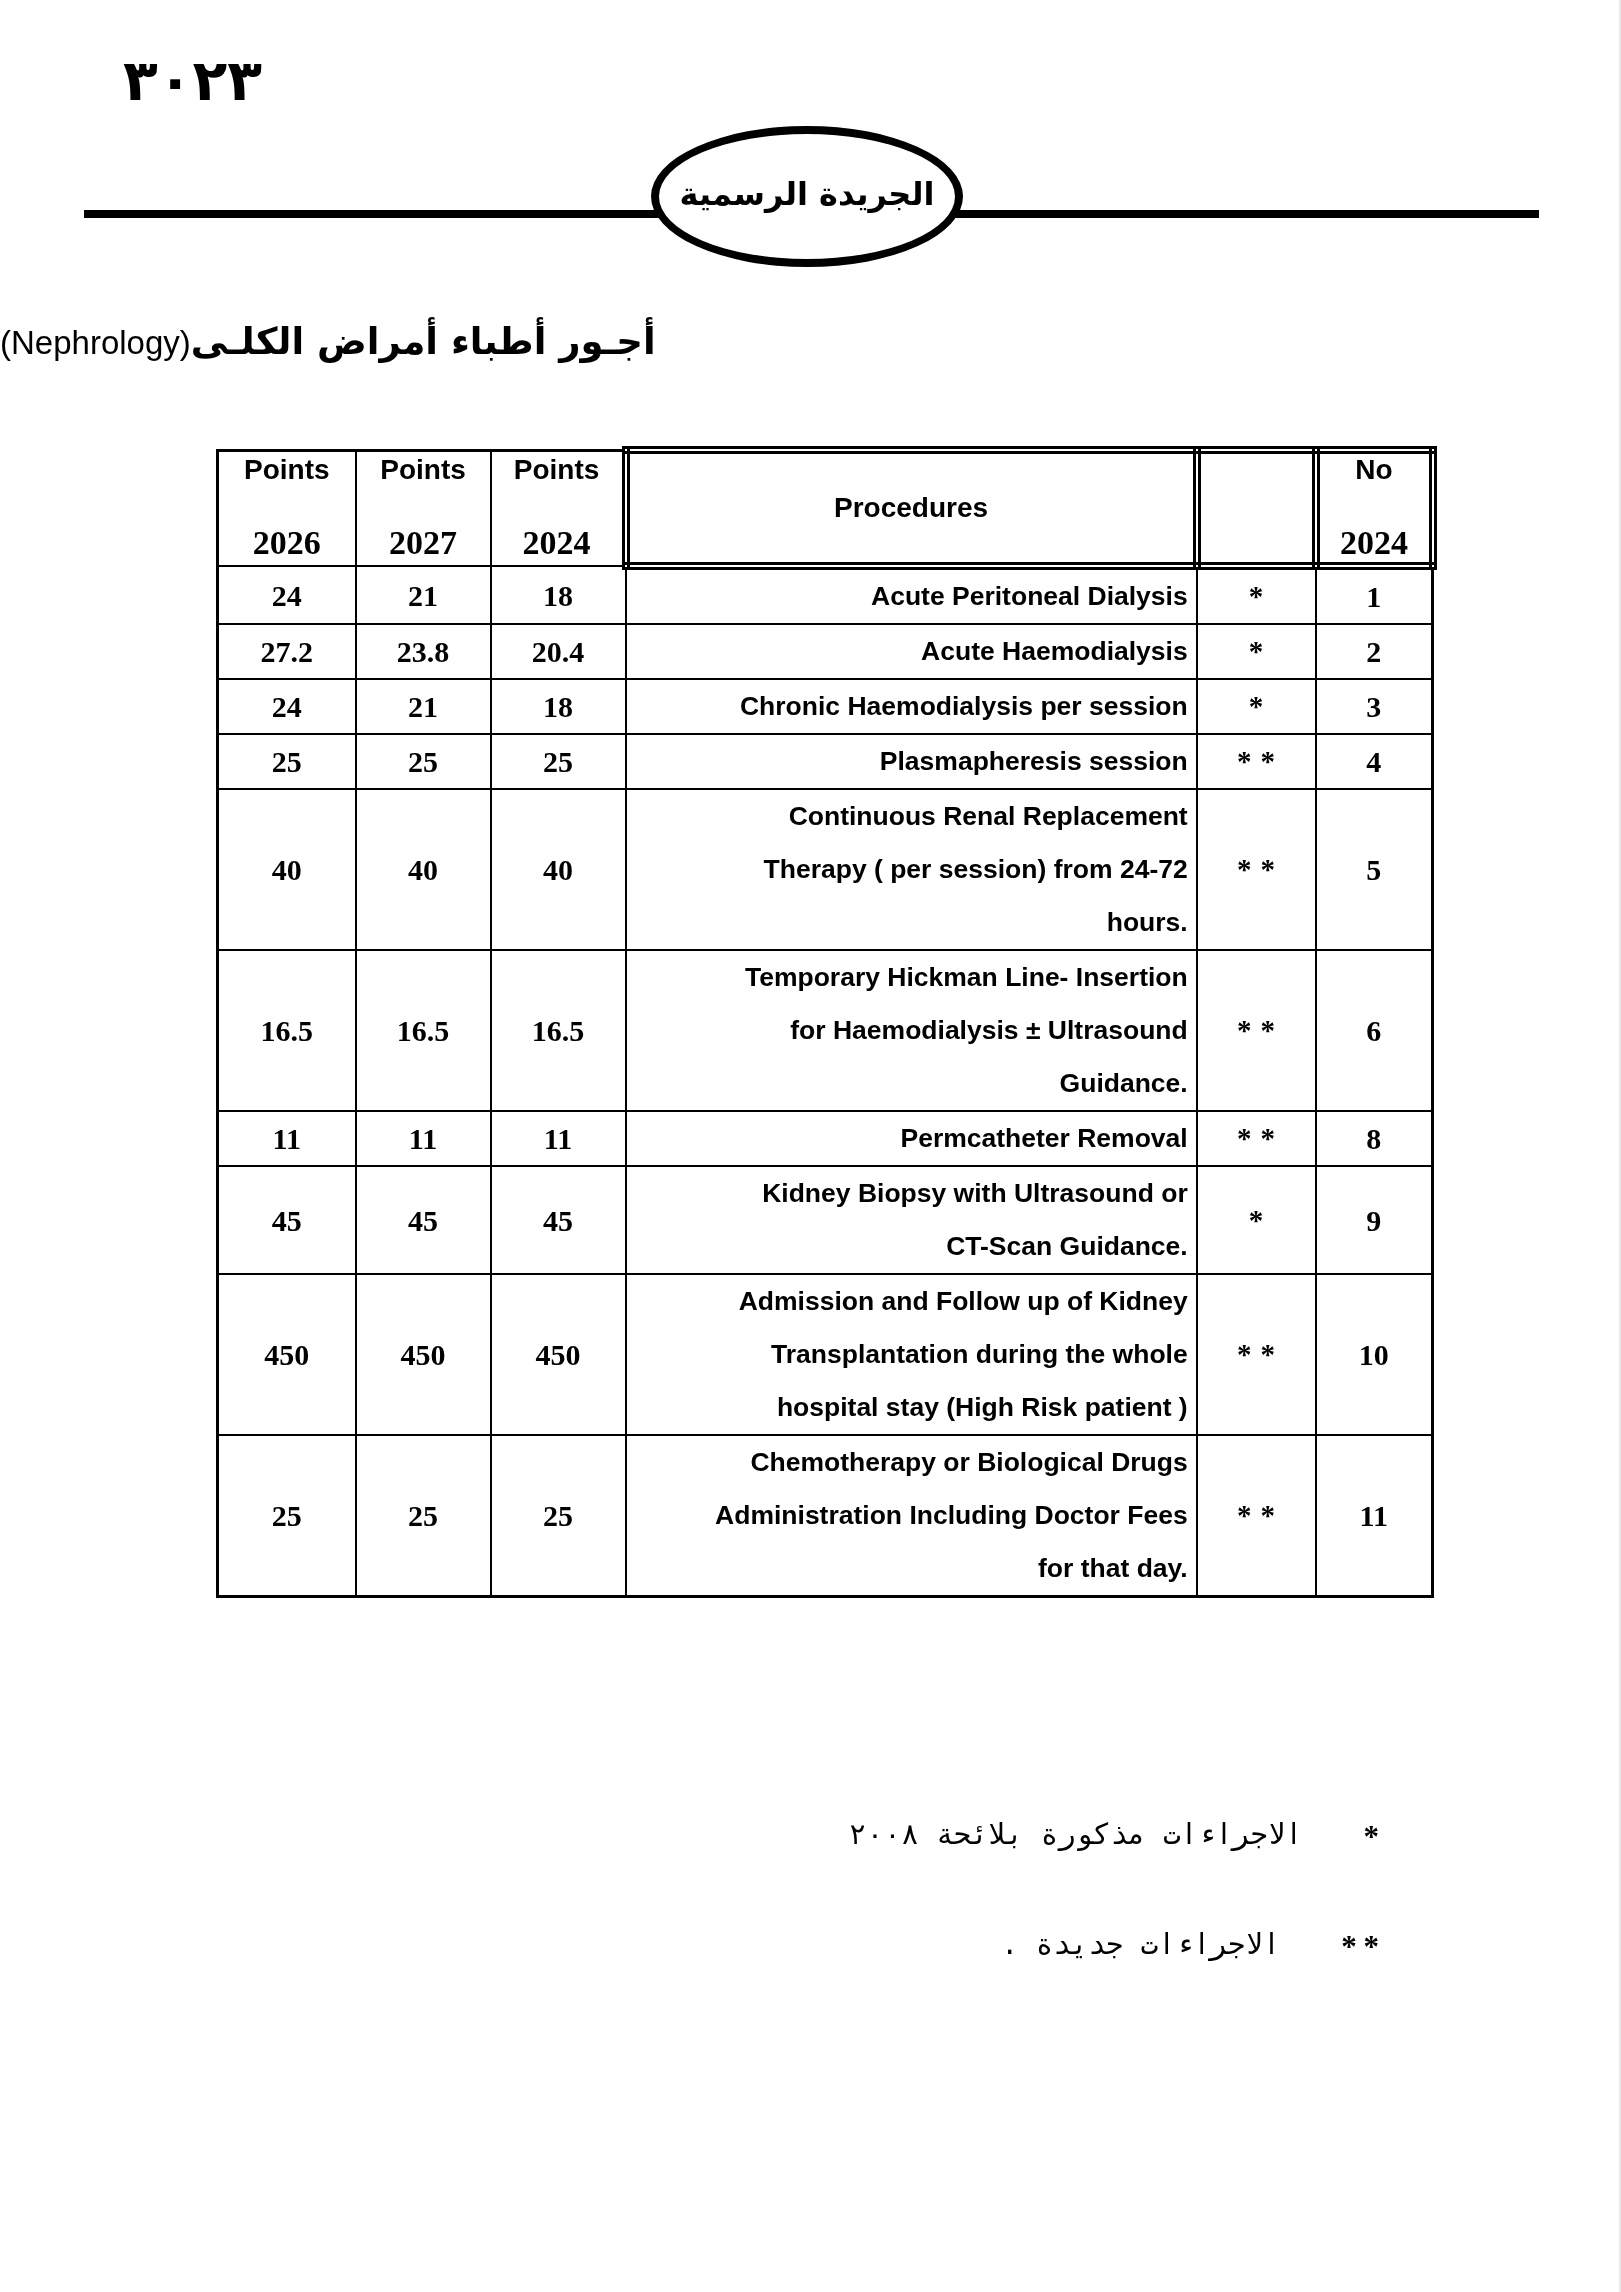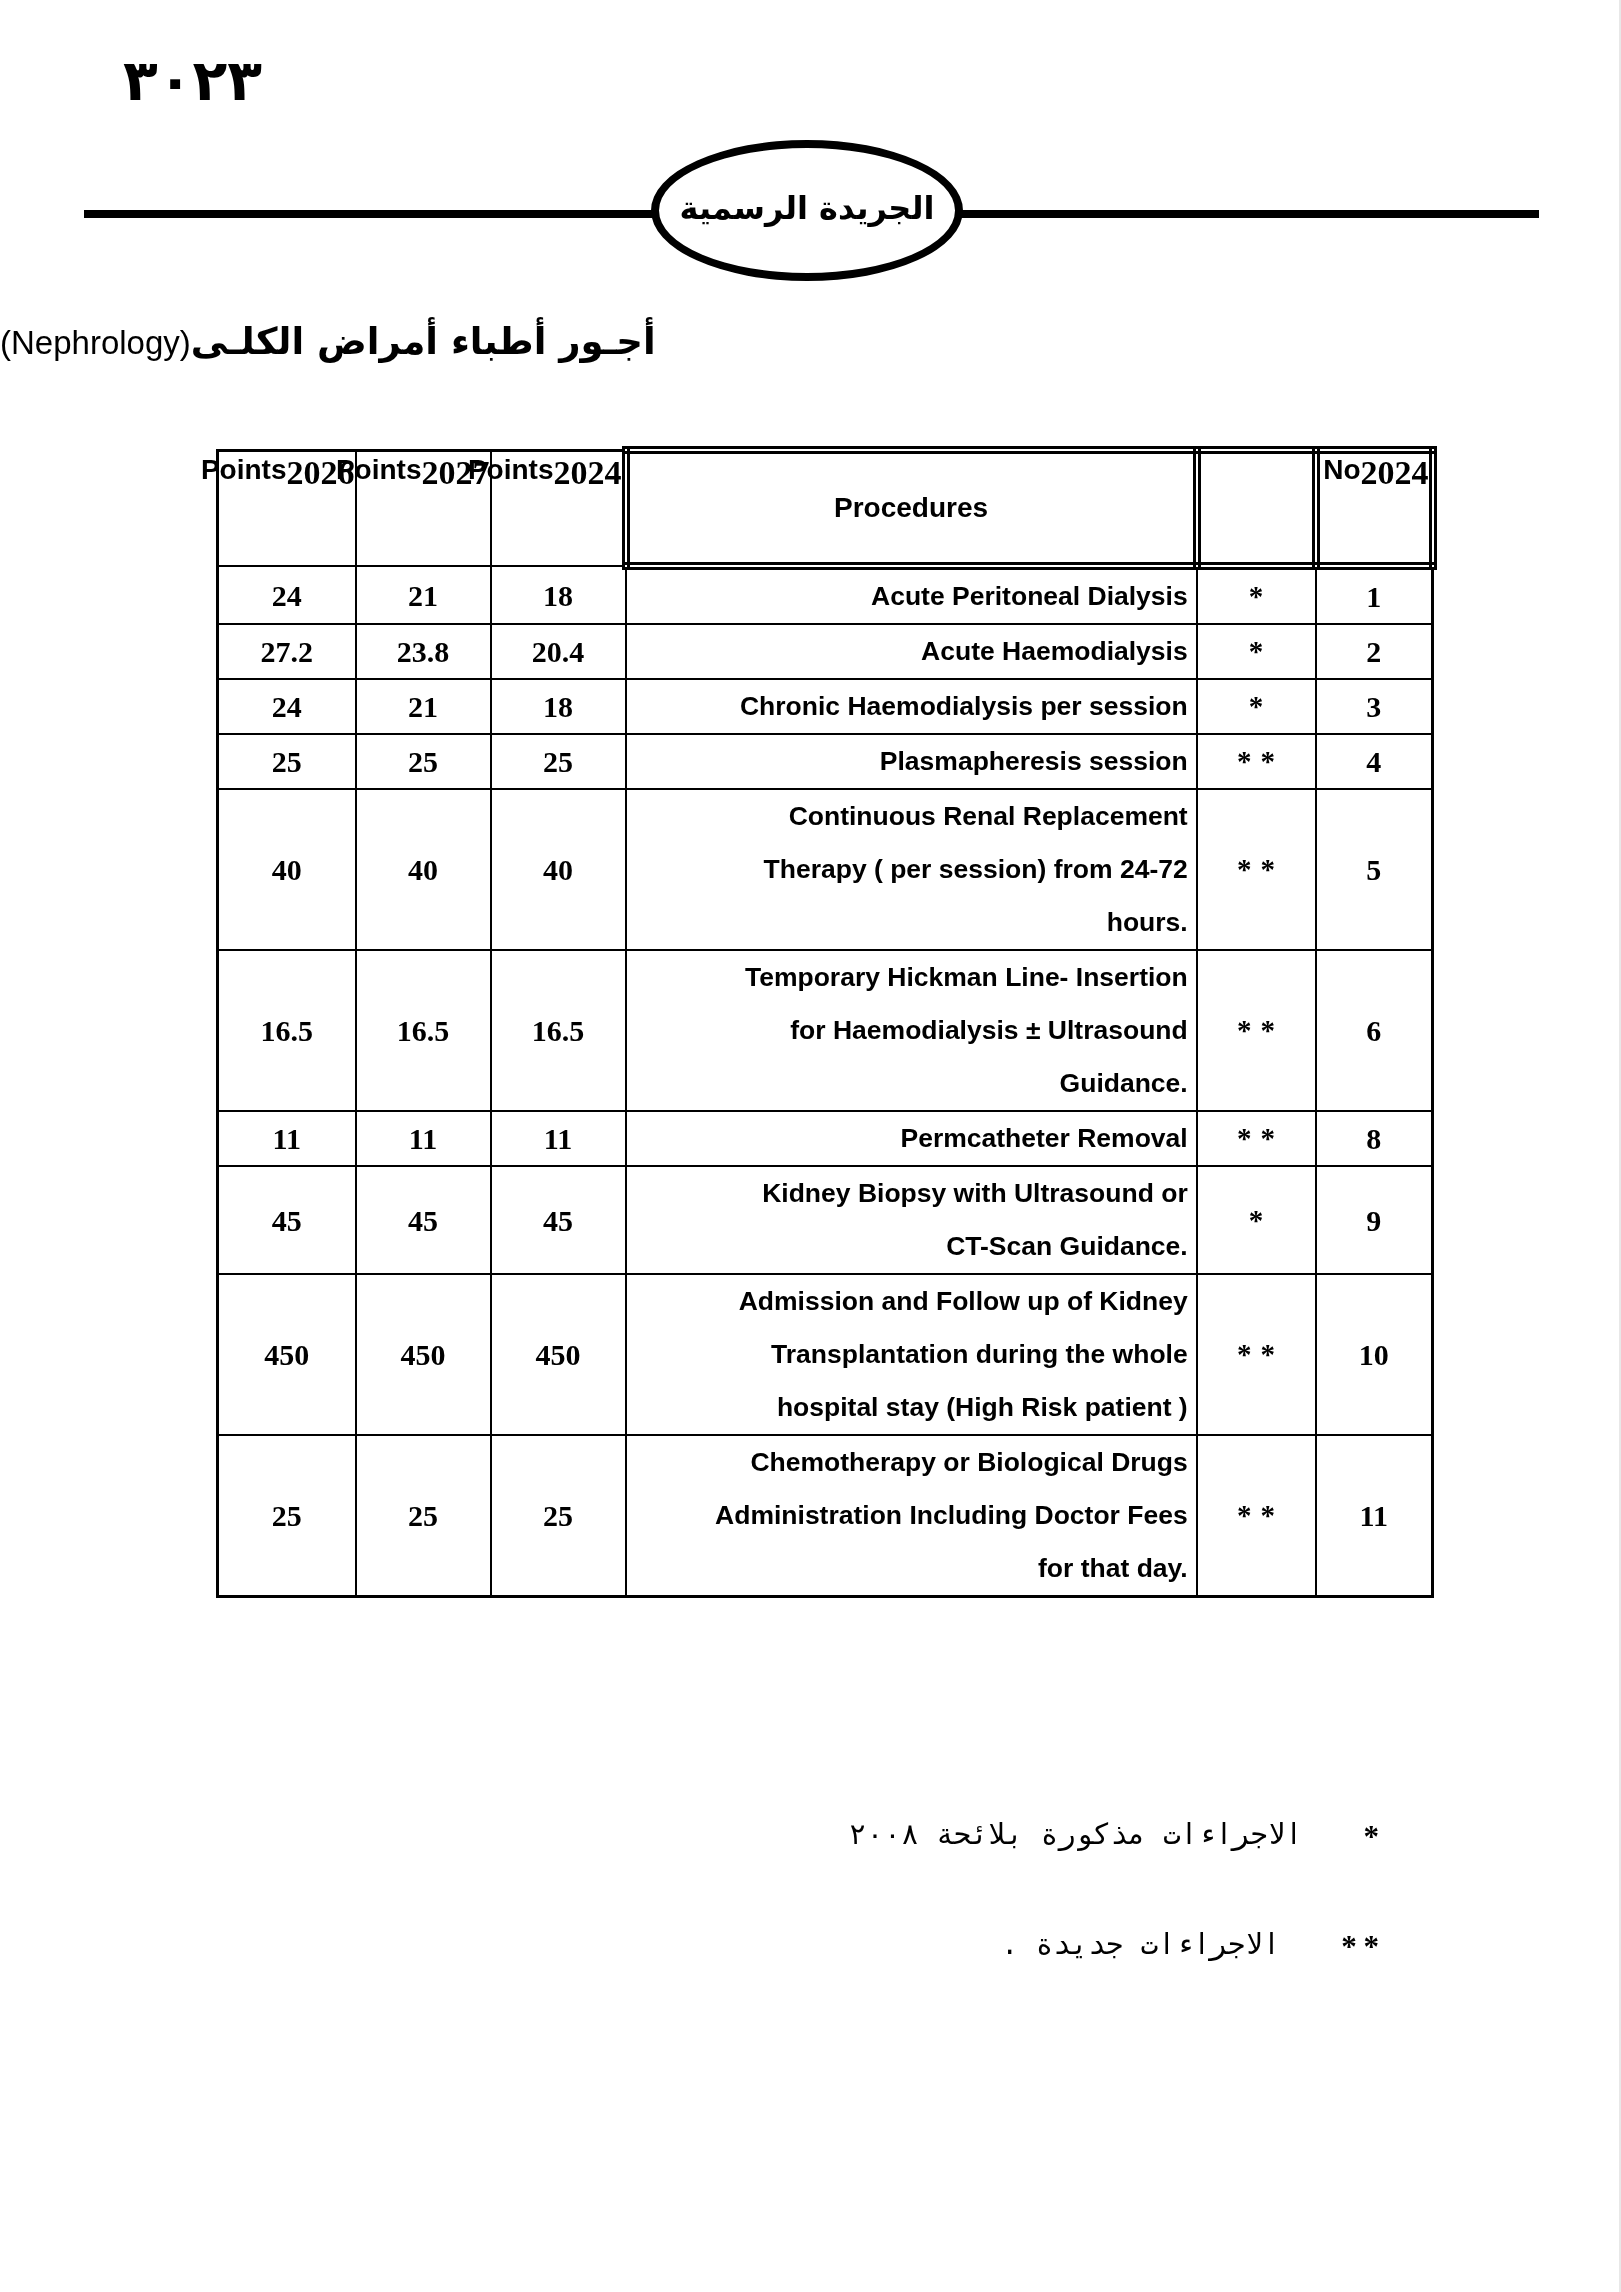--- a/index.html
+++ b/index.html
@@ -24,21 +24,21 @@
   }
   
   .gazette-rule {
     position: absolute;
     top: 210px; left: 84px;
     width: 1455px; height: 7.8px;
     background: #000;
   }
   .gazette-ellipse {
     position: absolute;
-    top: 140px; left: 651px;
+    top: 126px; left: 651px;
     width: 312px; height: 141px;
     border: 8.8px solid #000;
     border-radius: 50%;
     background: #fff;
     display: flex;
     align-items: center;
     justify-content: center;
   }
   .gazette-name {
     font-family: "DejaVu Sans", sans-serif;
@@ -75,22 +75,22 @@
   }
   th, td {
     border: 2.9px solid #000;
     vertical-align: middle;
     padding: 0;
   }
   th.hdr-dbl { border: 8.8px double #000; }
   thead tr { height: 114px; }
   .pts-head {
     display: flex;
-    flex-direction: row;
-    justify-content: flex-end;
+    flex-direction: column;
+    justify-content: space-between;
     height: 108px;
   }
   .pts-label, .proc-label, .no-label {
     font-family: "Liberation Sans", sans-serif;
     font-size: 28px;
     font-weight: bold;
     text-align: center;
   }
   .pts-year, .no-year {
     font-family: "Liberation Serif", serif;

